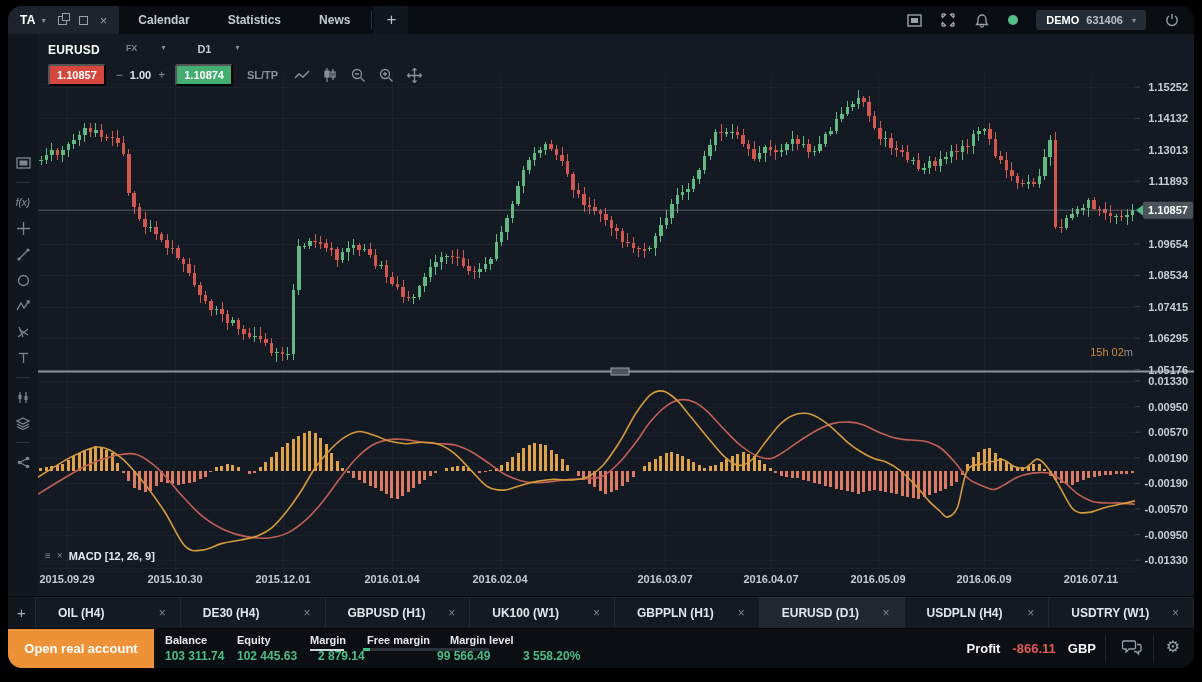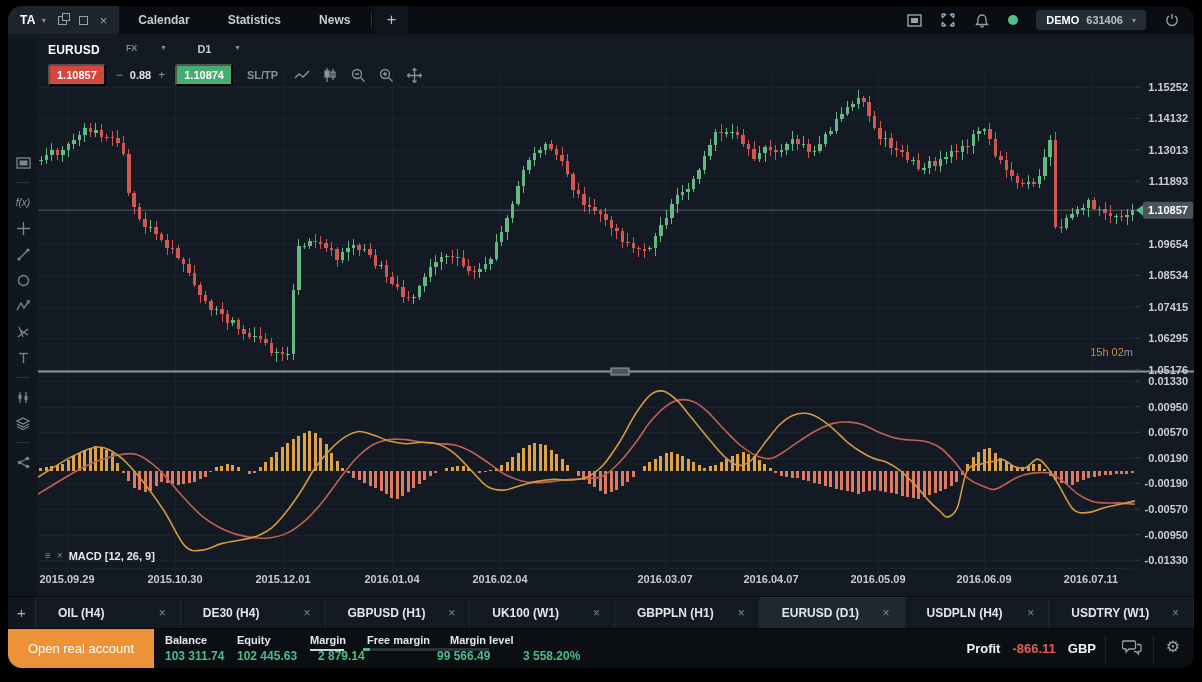--- a/index.html
+++ b/index.html
@@ -58,21 +58,21 @@
   
   .instr{height:32px;background:#0b0f14;display:flex;align-items:stretch;border-top:1px solid #05080b}
   .addi{width:28px;display:flex;align-items:center;justify-content:center;color:#aeb4bb;font-size:15px;background:#12171d;border-right:1px solid #22282f}
   .itab{flex:1;display:flex;align-items:center;justify-content:space-between;padding:0 14px 0 22px;background:#141a21;border-right:1px solid #22282f;border-top:1px solid #1d232b}
   .itab .lbl{color:#e2e6ea;font-weight:700;font-size:12px}
   .itab .x{color:#7e858d;font-size:12px}
   .itab.active{background:#1f2731;border-top:1px solid #2a323c}
   
   .statusbar{position:relative;height:40px;background:#0b0f14;border-top:1px solid #05080b;color:#dfe3e8}
   .open-acct{position:absolute;left:0;top:0;width:146px;height:100%;background:#ee9238;color:#fff;
-    font-weight:400;font-size:13px;display:flex;align-items:center;justify-content:center}
+    font-weight:700;font-size:13px;display:flex;align-items:center;justify-content:center}
   .stat{position:absolute;top:5px}
   .stat .sl{font-size:11px;font-weight:700;color:#e4e8ec}
   .stat .sv{font-size:12px;font-weight:700;color:#4cbd86;margin-top:3px}
   .margin-underline{position:absolute;left:302px;top:20px;width:34px;height:2px;background:#cfd4d9}
   .margin-meter{position:absolute;left:355px;top:19px;width:126px;height:3px;background:#2b323a}
   .margin-meter .fill{height:100%;width:7px;background:#4cbd86}
   .profit{position:absolute;right:98px;top:12px;font-size:13px;font-weight:700}
   .profit .pl{color:#f2f4f6}.profit .pv{color:#e25d55;margin:0 12px}.profit .pc{color:#f2f4f6}
   .sb-div{position:absolute;top:6px;width:1px;height:28px;background:#20262e}
   .sb-icon{position:absolute;top:10px;color:#9aa1a8}
@@ -908,21 +908,21 @@
           <span class="sym">EURUSD</span>
           <span class="mkt">FX</span>
           <span class="caret">▾</span>
           <span class="tf">D1</span>
           <span class="caret">▾</span>
         </div>
         <div class="ch-row2">
           <button class="px-btn sell">1.10857</button>
           <span class="qty">
             <span>−</span>
-            <span class="val">0.88</span>
+            <span class="val">1.00</span>
             <span>+</span>
           </span>
           <button class="px-btn buy">1.10874</button>
           <span class="sltp">SL/TP</span>
           <span class="ch-icon">
             <svg width="16" height="12" viewBox="0 0 16 12" fill="none" stroke="#8a9199" stroke-width="1.4">
                 <path d="M1 9 L5 5 L9 8 L15 2"></path>
               </svg>
           </span>
           <span class="ch-icon">

